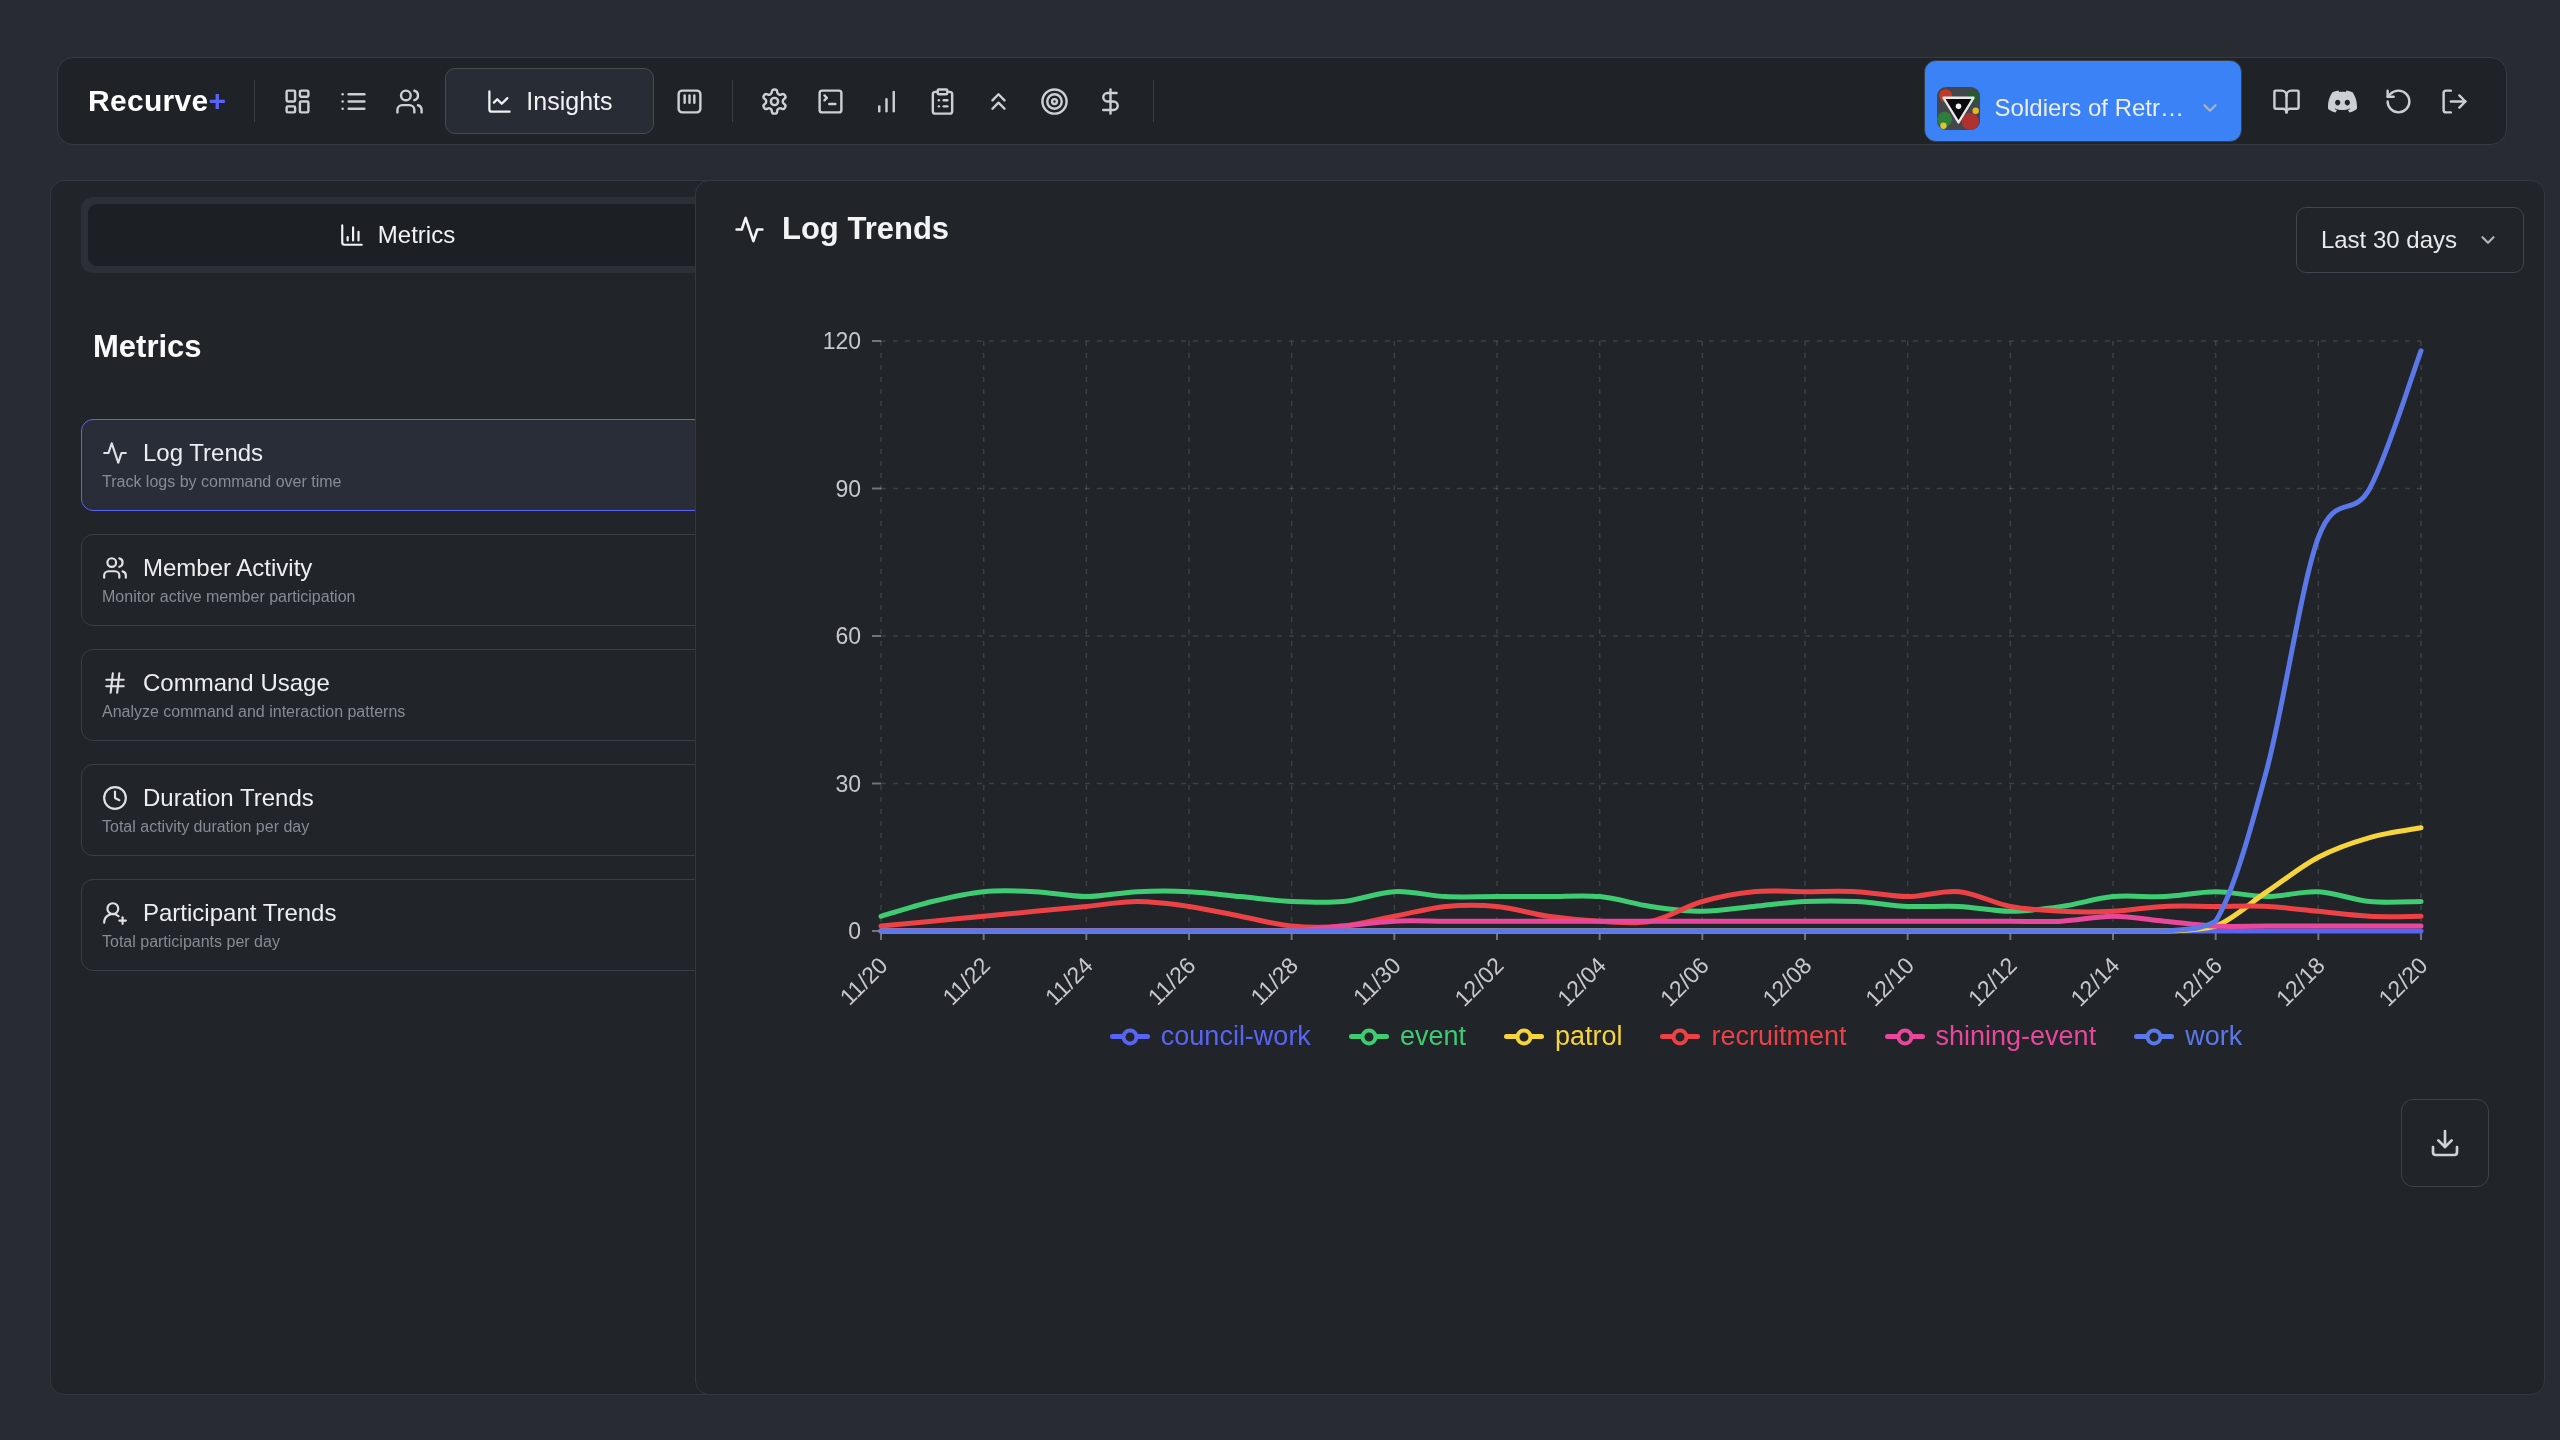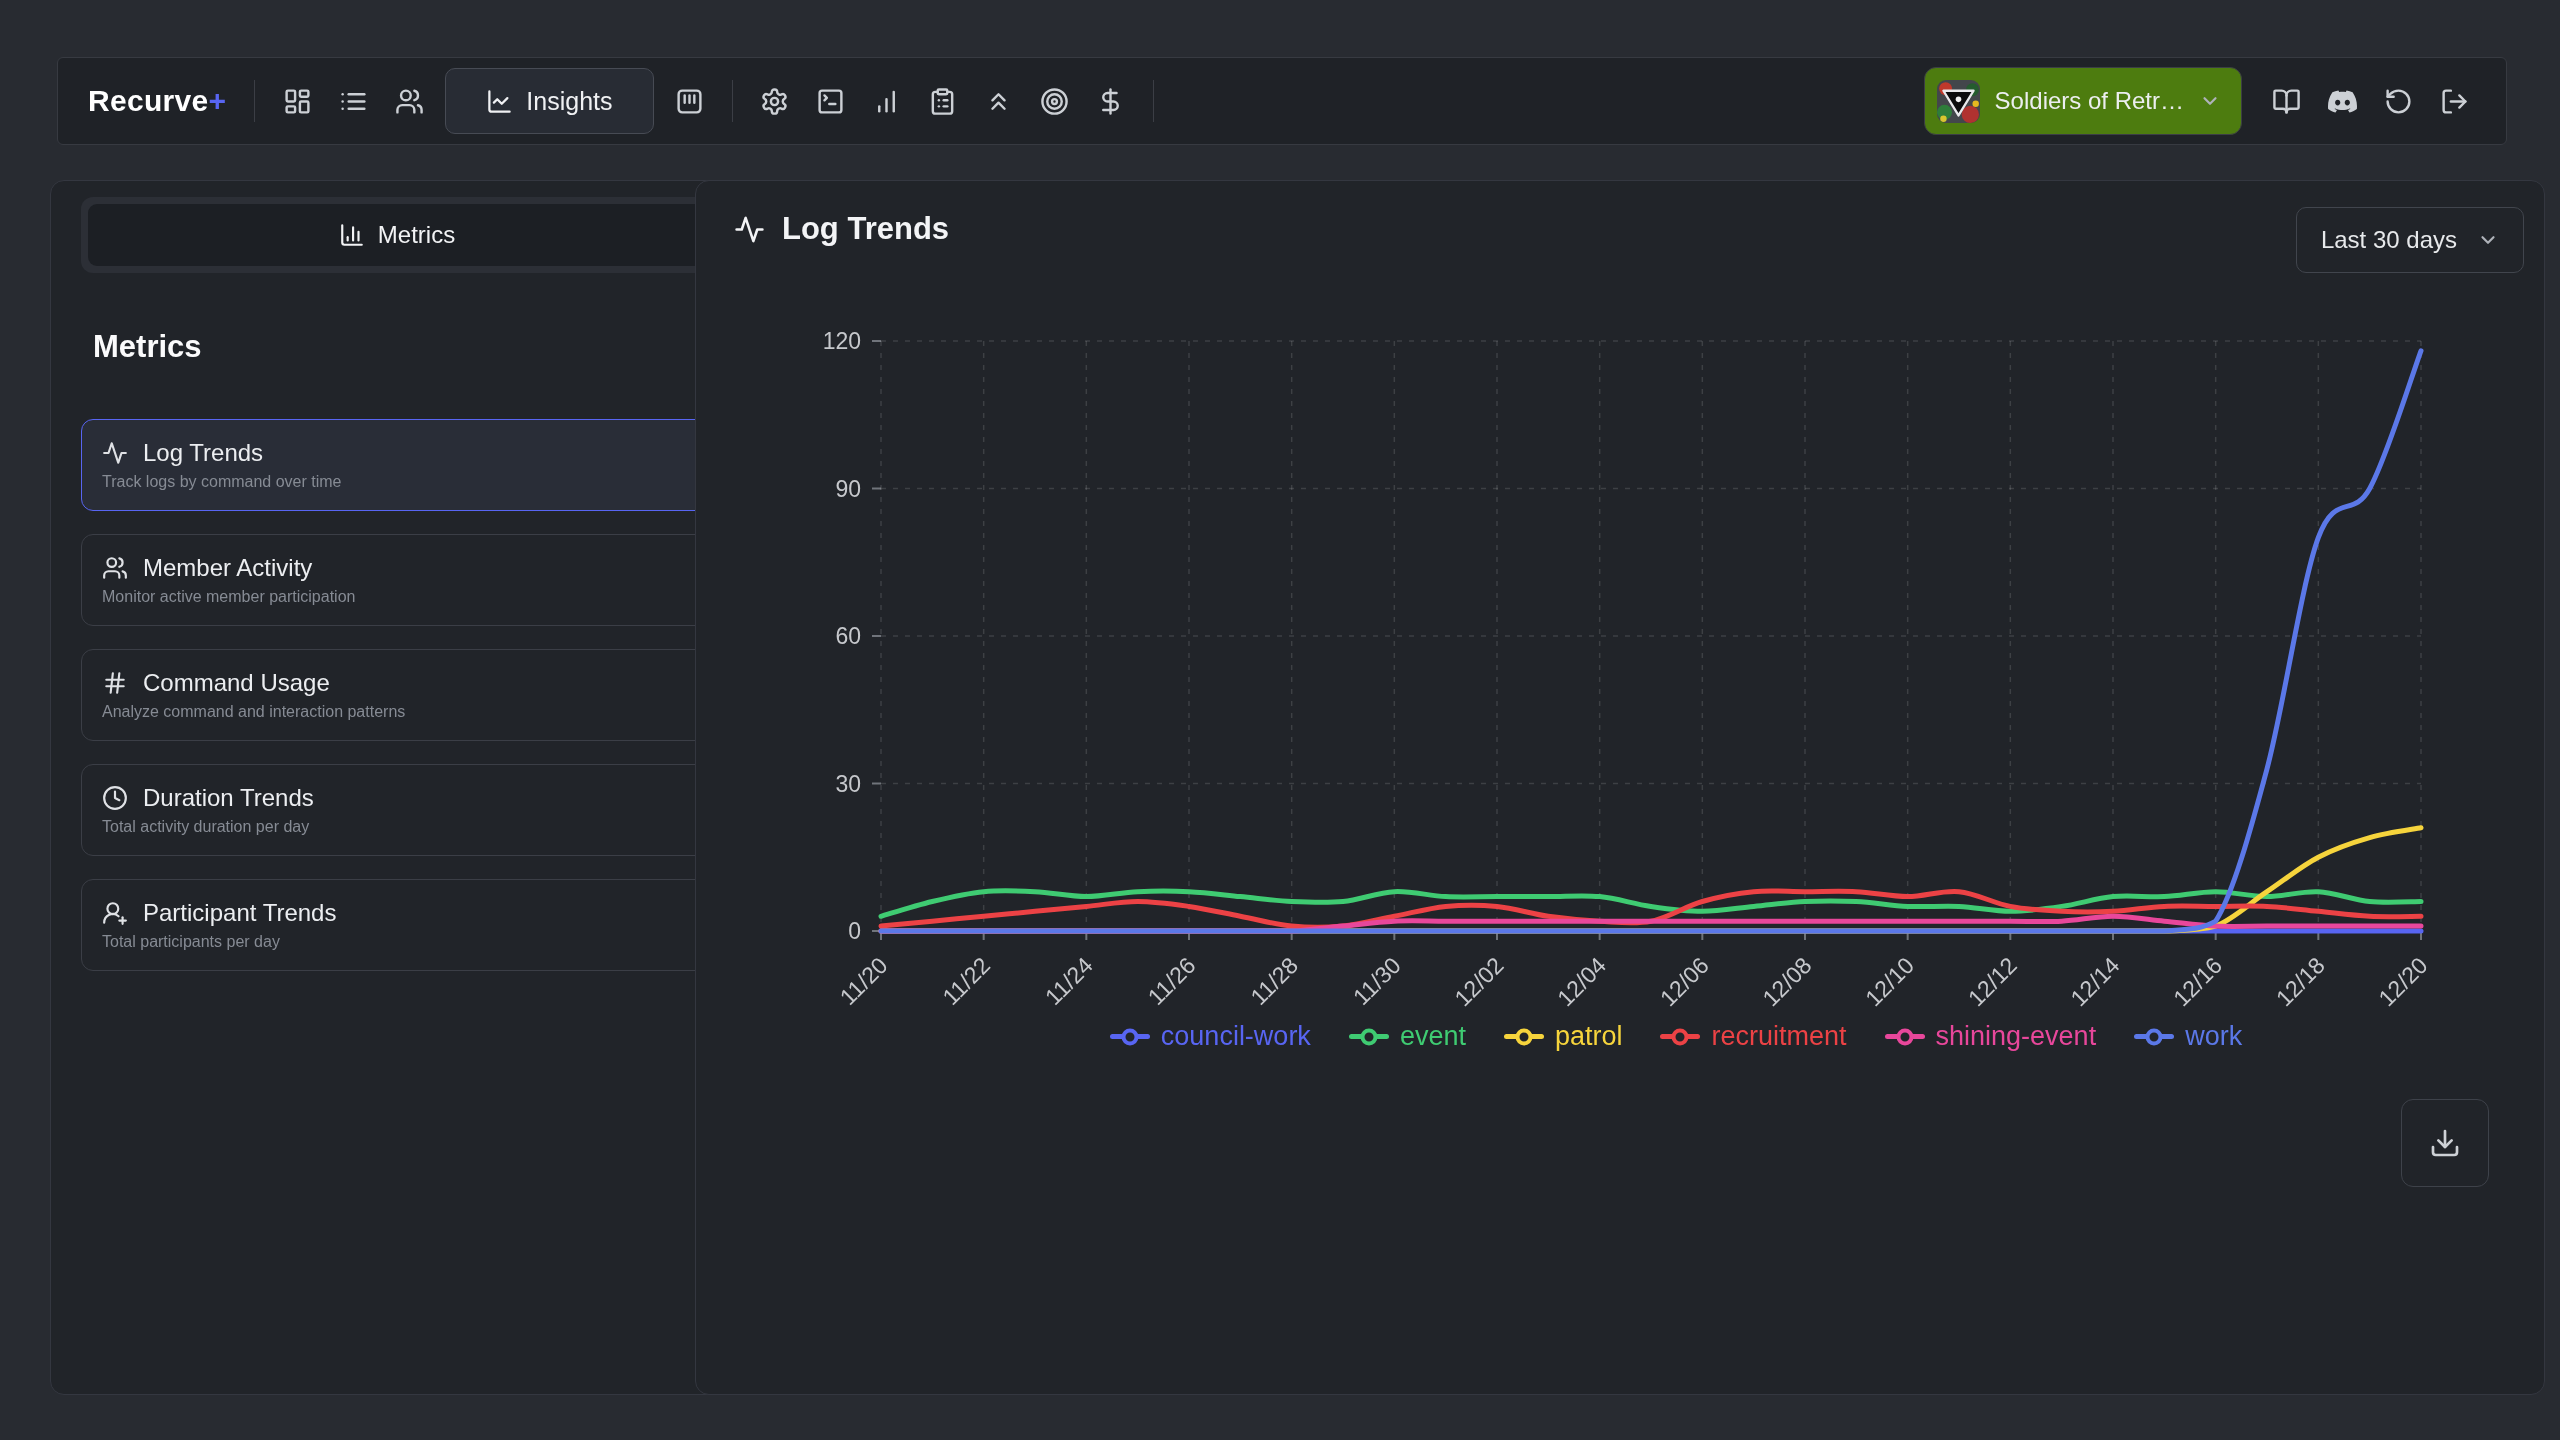--- a/index.html
+++ b/index.html
@@ -1,35 +1,35 @@
 <!DOCTYPE html>
 <html><head>
 <meta charset="utf-8">
 <style>
   html,body{margin:0;padding:0;background:#282b31;}
   body{width:2560px;height:1440px;position:relative;overflow:hidden;
        font-family:"Liberation Sans",sans-serif;color:#e8eaed;}
   svg{display:block}
   
   .navbar{position:absolute;left:57px;top:57px;width:2450px;height:88px;background:#1f2227;
-          border:1px solid #373a41;border-radius:6px;display:flex;align-items:center;
+          border:1px solid #373a41;border-radius:16px;display:flex;align-items:center;
           padding:0 24px;box-sizing:border-box;}
   .logo{font-size:30px;font-weight:bold;color:#ffffff;letter-spacing:.3px;margin:0 14px 0 6px;white-space:nowrap;}
   .logo .plus{color:#5865F2;}
   .nav-sep{width:1px;height:42px;background:#3b3e45;margin:0 14px;flex:0 0 auto;}
   .icon-btn{width:56px;height:56px;display:flex;align-items:center;justify-content:center;
             color:#ccd0d5;border-radius:10px;flex:0 0 auto;cursor:pointer;}
   .icon-btn svg{width:29px;height:29px;}
   .insights-tab{display:flex;align-items:center;gap:13px;padding:0 40px;height:64px;margin:0 8px;
                 background:#282c34;border:1px solid #474b54;border-radius:10px;color:#f0f1f3;
                 font-size:25px;flex:0 0 auto;cursor:pointer;}
   .insights-tab svg{width:27px;height:27px;}
   .nav-spacer{flex:1;}
-  .server-select{display:flex;align-items:center;gap:15px;height:66px;padding:0 20px 0 12px;
-                 background:#4d7c0f;border:1px solid #3b3e45;border-radius:12px;font-size:24px;
+  .server-select{display:flex;align-items:center;gap:15px;height:66px;padding:14px 20px 0 12px;
+                 background:#3b82f6;border:1px solid #3b3e45;border-radius:12px;font-size:24px;
                  color:#eceef0;cursor:pointer;flex:0 0 auto;}
   .server-avatar{width:43px;height:43px;border-radius:9px;overflow:hidden;flex:0 0 auto;}
   .chev{color:#aeb2b9;}
   
   .sidebar{position:absolute;left:50px;top:180px;width:694px;height:1215px;background:#212429;
            border:1px solid #343740;border-radius:14px;box-sizing:border-box;padding:16px 30px;}
   .seg{display:flex;background:#2c2f36;border-radius:12px;padding:7px;height:76px;box-sizing:border-box;}
   .seg-tab{flex:1;display:flex;align-items:center;justify-content:center;gap:13px;font-size:24px;
            color:#b3b7be;border-radius:9px;cursor:pointer;}
   .seg-tab svg{width:26px;height:26px;}

